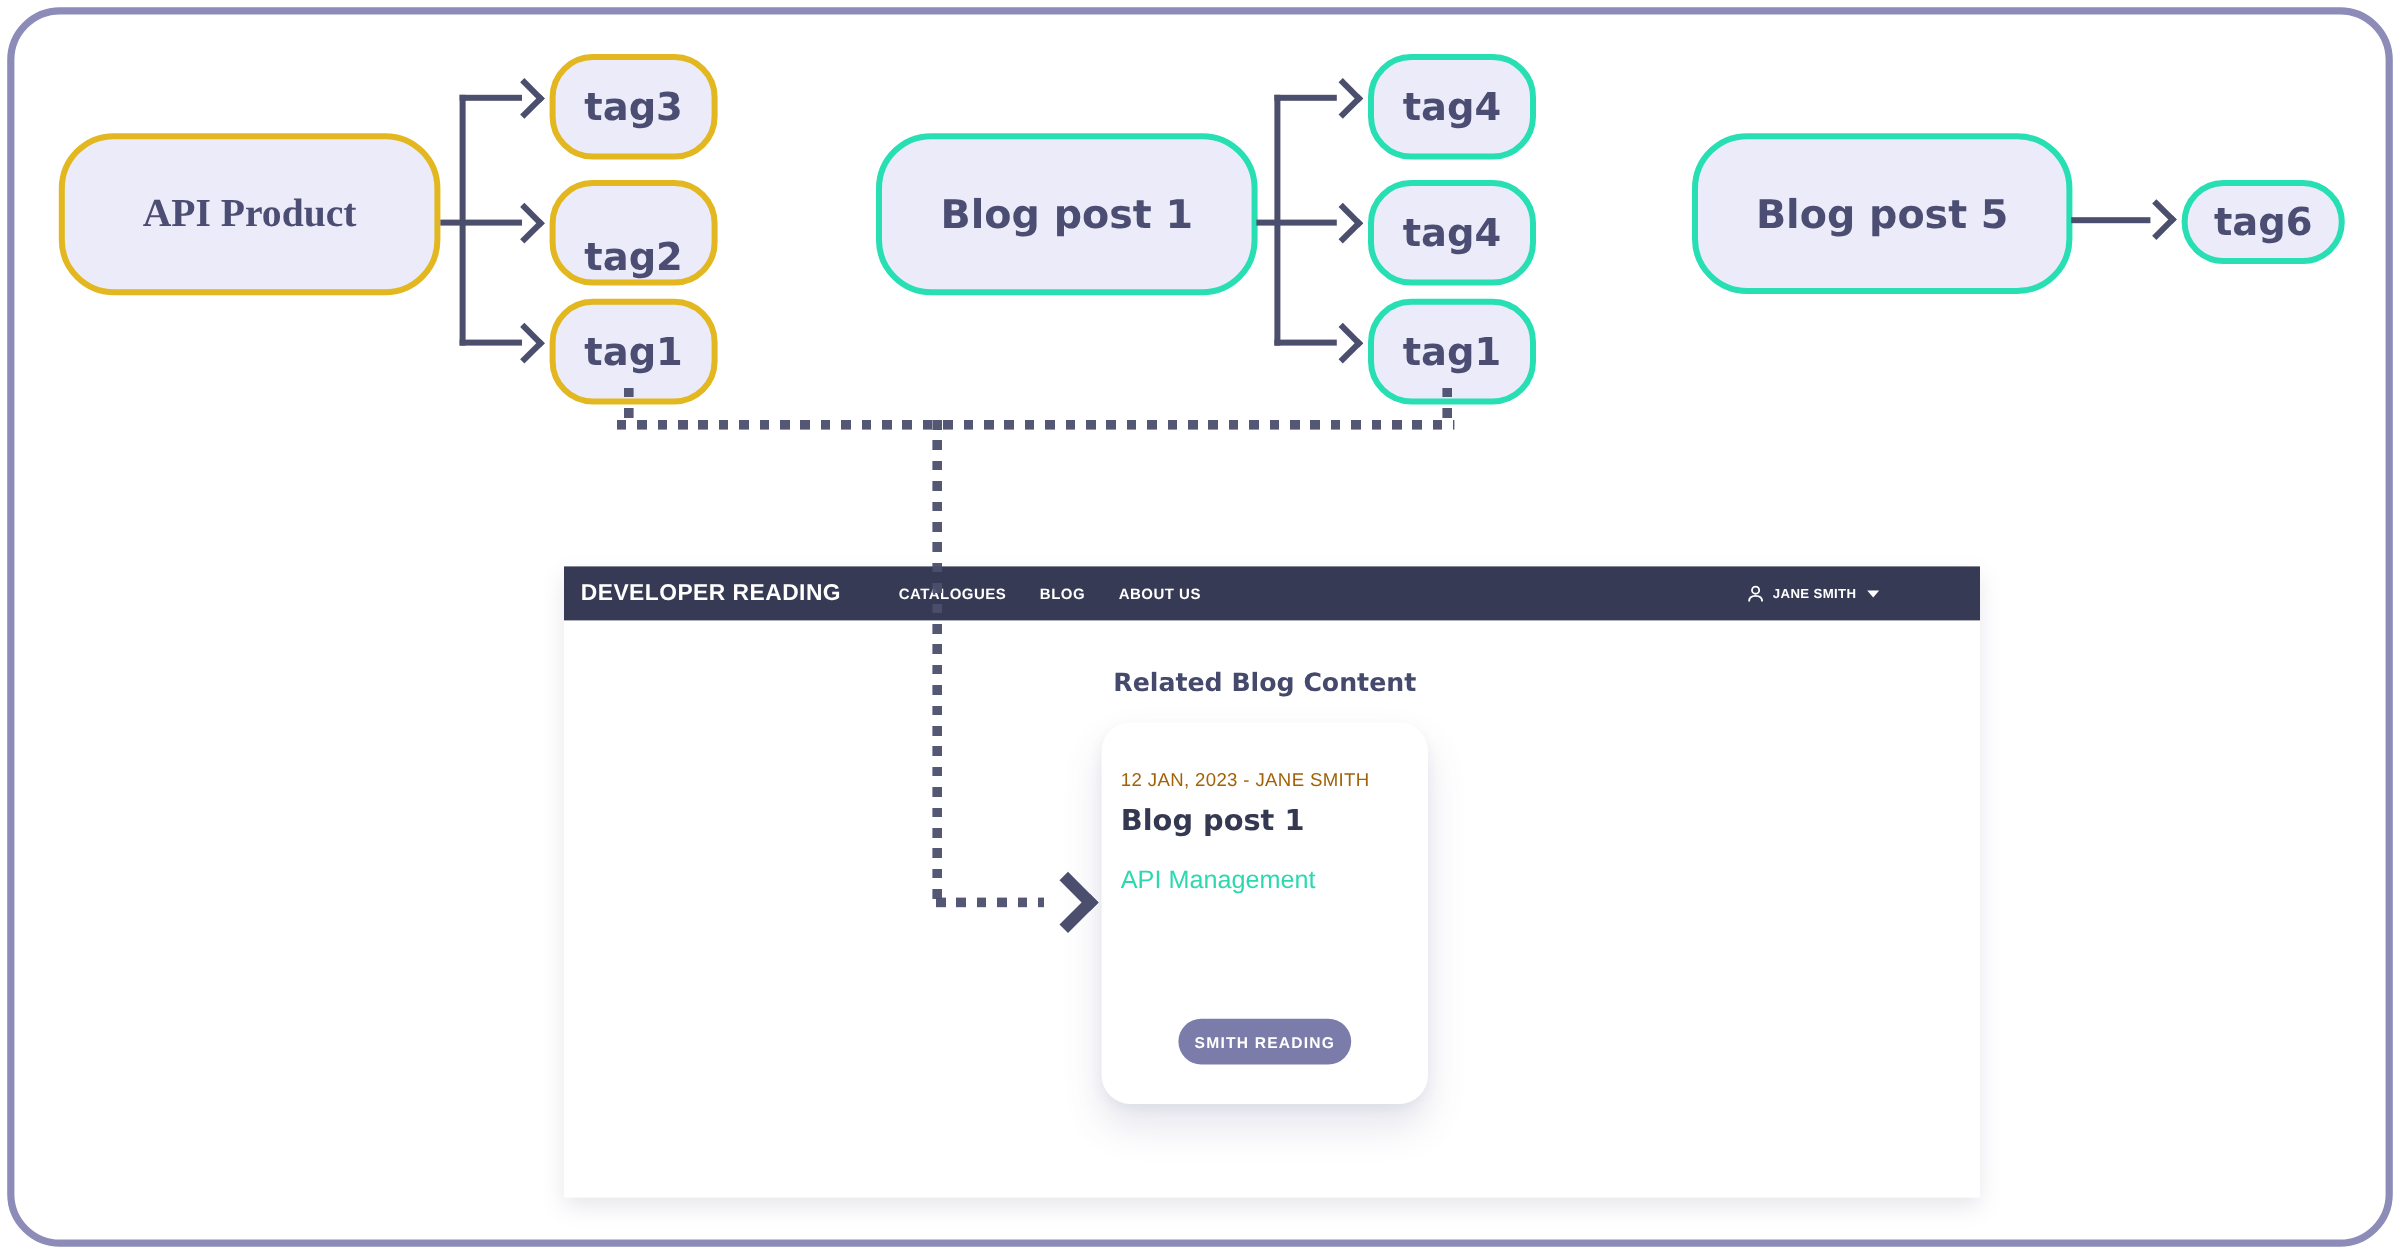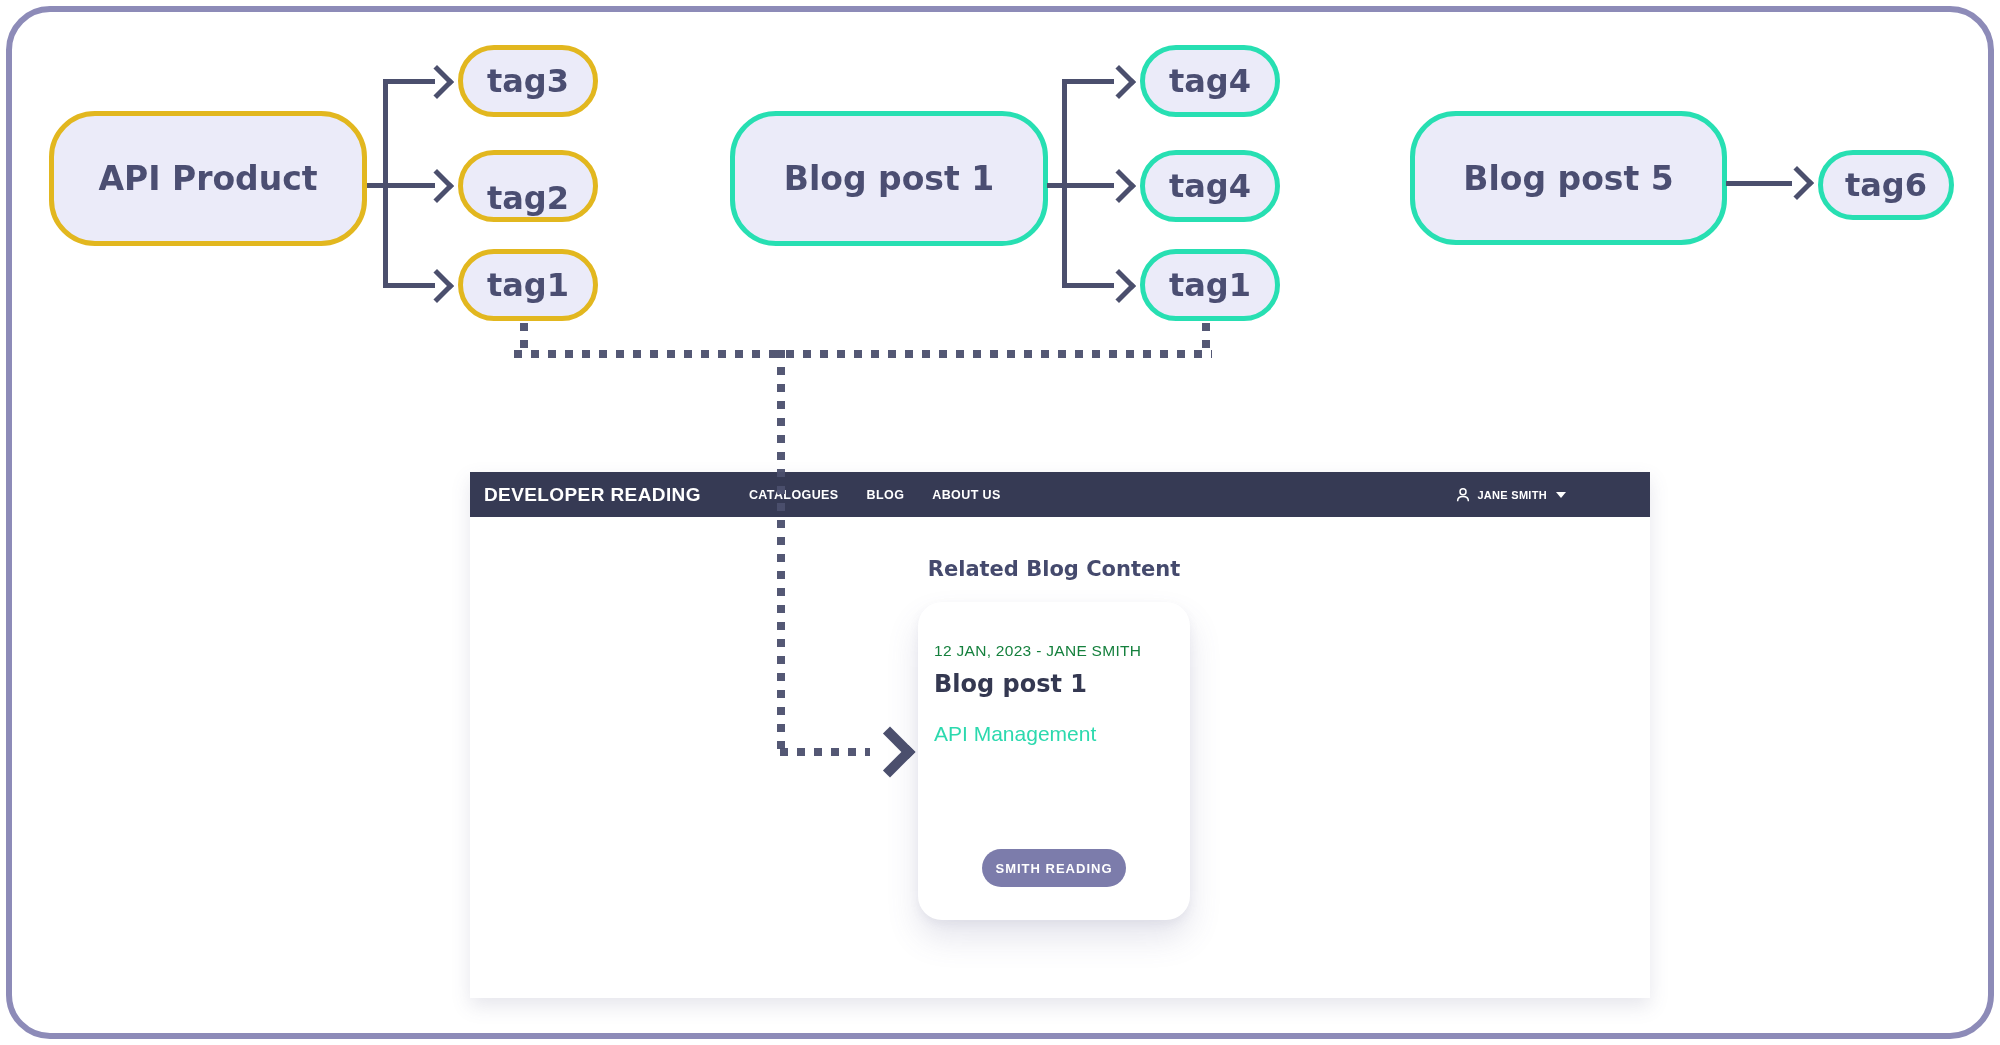--- a/index.html
+++ b/index.html
@@ -7,21 +7,21 @@
   .canvas{position:absolute;left:0;top:0;width:2000px;height:1045px;}
 
   
   .frame{position:absolute;left:6px;top:6px;width:1988px;height:1033px;box-sizing:border-box;
          border:6px solid #8d8bb8;border-radius:44px;background:#ffffff;}
 
   
   .node{position:absolute;box-sizing:border-box;background:#ebebf9;display:flex;align-items:center;justify-content:center;
         color:#4b4e72;font-family:"DejaVu Sans",sans-serif;font-weight:bold;}
   .box{width:318px;height:135px;border-radius:46px;border:5px solid;font-size:33px;}
-  .pill{width:140px;height:72px;border-radius:36px;border:5px solid;font-size:32px;}
+  .pill{width:140px;height:88px;border-radius:36px;border:5px solid;font-size:32px;}
   .yellow{border-color:#e2b71f;}
   .teal{border-color:#27dfb2;text-align:center;}
 
   
   .line{position:absolute;background:#4b4f6d;}
   .chev{position:absolute;width:24px;height:24px;box-sizing:border-box;
         border-top:5px solid #4b4f6d;border-right:5px solid #4b4f6d;transform:rotate(45deg);}
 
   
   .dot-h{position:absolute;height:8px;opacity:.95;
@@ -42,35 +42,35 @@
   .user{position:absolute;right:84px;top:0;height:45px;display:flex;align-items:center;gap:6px;
         color:#ffffff;font-size:11px;font-weight:bold;letter-spacing:.3px;cursor:pointer;}
   .caret{width:0;height:0;border-left:5px solid transparent;border-right:5px solid transparent;
          border-top:6px solid #ffffff;margin-left:3px;}
 
   .section-title{position:absolute;left:918px;top:557px;width:272px;text-align:center;
          font-family:"DejaVu Sans",sans-serif;font-weight:bold;font-size:21px;color:#454a6d;}
 
   .card{position:absolute;left:918px;top:602px;width:272px;height:318px;background:#ffffff;border-radius:24px;
         box-shadow:0 18px 32px rgba(96,96,140,.16),0 4px 10px rgba(96,96,140,.08);}
-  .card .meta{position:absolute;left:16px;top:40px;font-size:15.5px;color:#15803d;letter-spacing:.3px;white-space:nowrap;}
+  .card .meta{position:absolute;left:16px;top:40px;font-size:15.5px;color:#a16207;letter-spacing:.3px;white-space:nowrap;}
   .card .title{position:absolute;left:16px;top:68px;font-family:"DejaVu Sans",sans-serif;font-weight:bold;
         font-size:24px;color:#343851;}
   .card .taglink{position:absolute;left:16px;top:120px;font-size:21px;color:#2cd9ae;cursor:pointer;}
   .cta{position:absolute;left:64px;top:247px;width:144px;height:38px;border-radius:19px;background:#7c7cab;border:none;
        color:#ffffff;font-family:"Liberation Sans",sans-serif;font-size:13px;font-weight:bold;letter-spacing:1px;cursor:pointer;}
 </style>
 </head>
 <body>
 
 <div class="canvas">
 
   <div class="frame"></div>
 
-  <div class="node box yellow" style="left:49px;top:111px;">
+  <div class="node box yellow" style="left:49px;top:111px;font-family:Liberation Serif, serif;">
     <span>API Product</span>
   </div>
   <div class="node pill yellow" style="left:458px;top:45px;">
     <span>tag3</span>
   </div>
   <div class="node pill yellow" style="left:458px;top:150px;align-items:flex-end;">
     <span>tag2</span>
   </div>
   <div class="node pill yellow" style="left:458px;top:249px;">
     <span>tag1</span>

